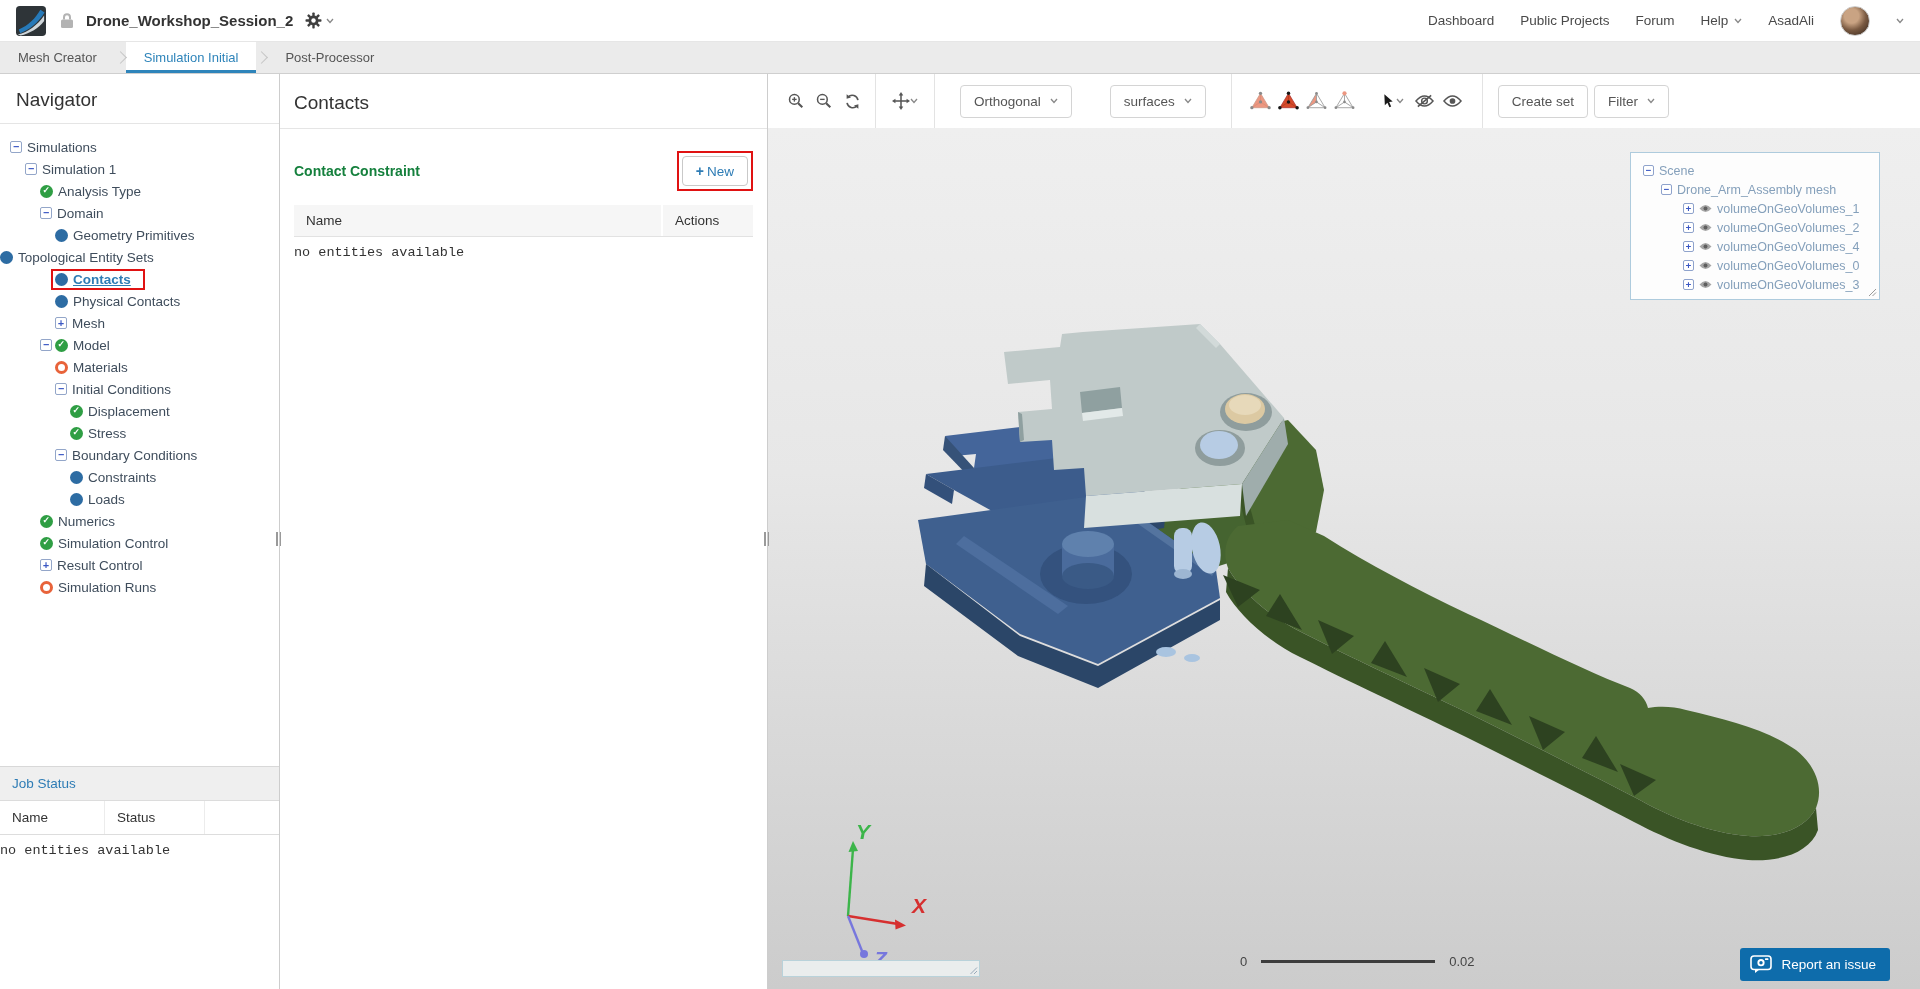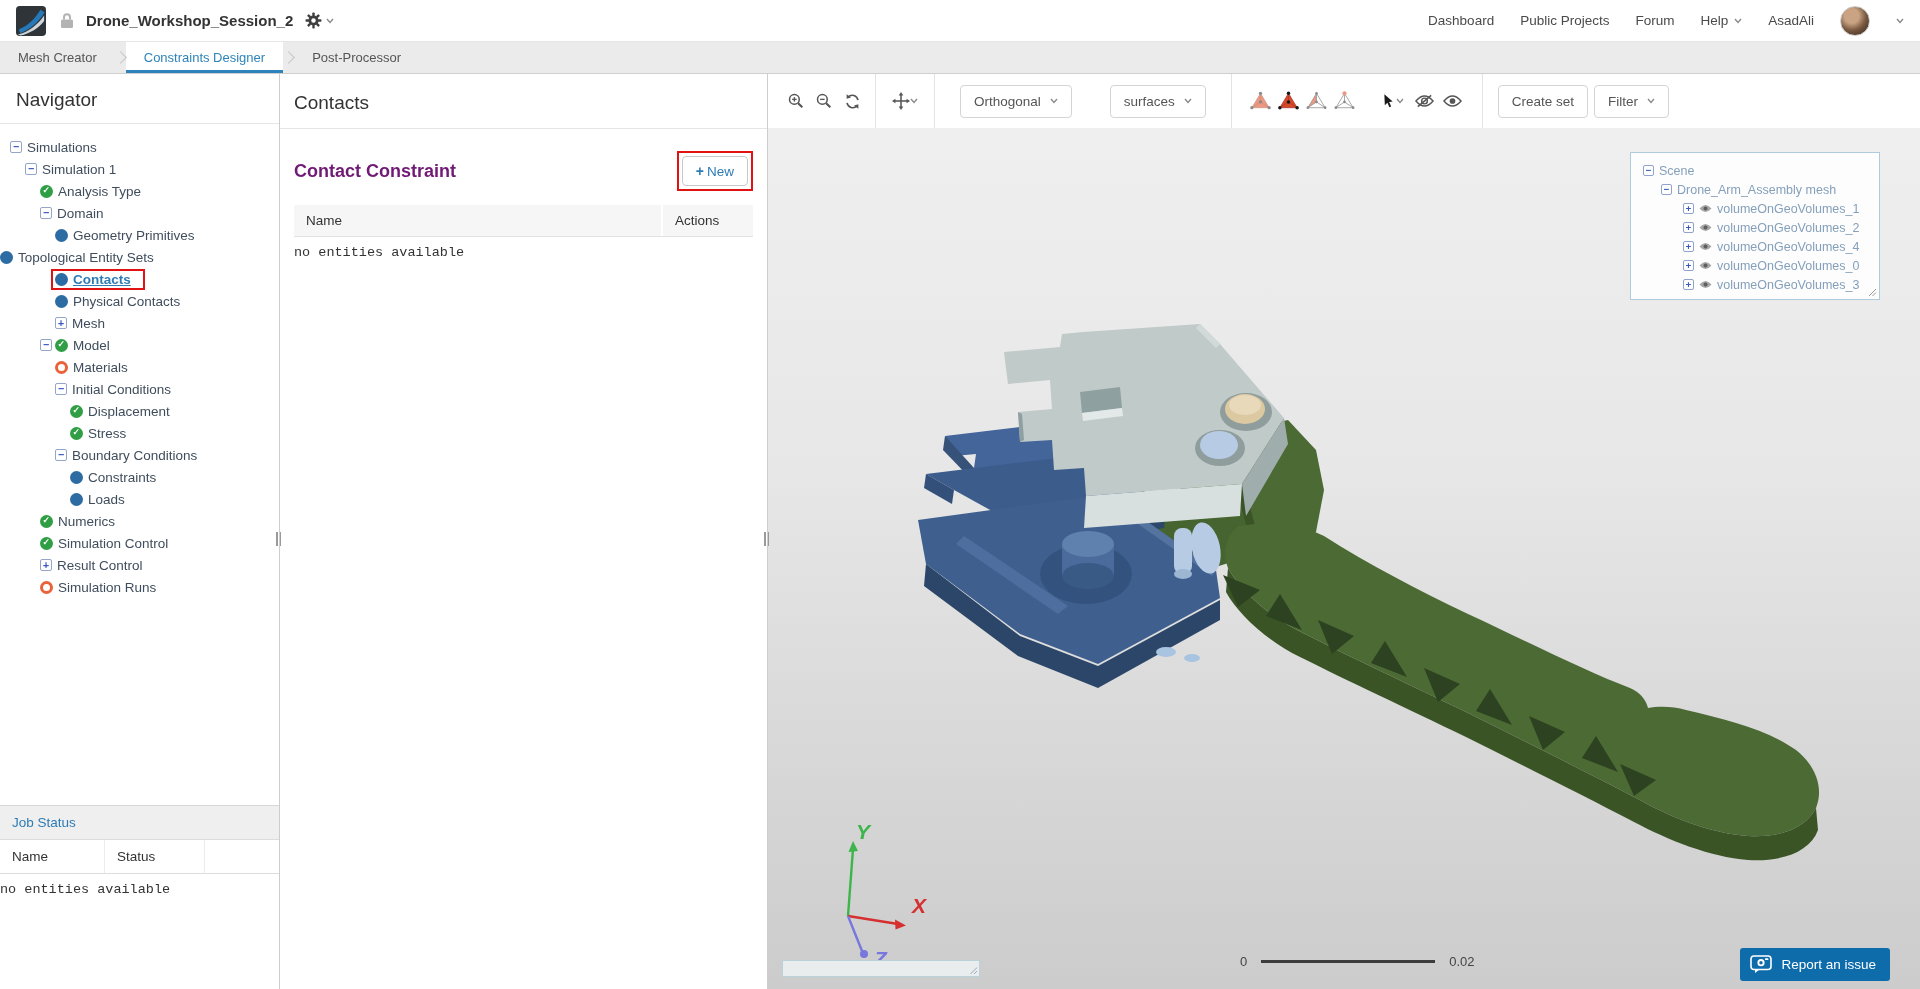--- a/index.html
+++ b/index.html
@@ -40,32 +40,32 @@
   .check-icon { background:#2f9e44; position:relative; }
   .check-icon::before { content:"✓"; position:absolute; left:2.5px; top:0.5px; font-size:9px; color:#fff; font-weight:bold; }
   .dot-icon { background:#2d6ca3; }
   .pending-icon { background:#fff; border:3px solid #e8633a; }
   .box-icon + .icon { margin-left:3px; }
 
   .resize-grip { position:absolute; right:-3px; top:50%; width:6px; height:14px; display:flex; gap:2px; cursor:col-resize; z-index:5; }
   .resize-grip i { width:1.5px; height:100%; background:#9a9a9a; }
 
   
-  .job-block { height:184px; border-top:1px solid #d8d8d8; display:flex; flex-direction:column; }
+  .job-block { height:223px; border-top:1px solid #d8d8d8; display:flex; flex-direction:column; }
   .job-head { background:#efefef; color:#2e7cb5; font-size:13.5px; padding:9px 12px; border-bottom:1px solid #dcdcdc; }
   .job-thead { display:flex; height:34px; align-items:center; background:#fff; border-bottom:1px solid #ddd; font-size:13.5px; color:#333; }
   .job-thead .c1 { width:105px; padding-left:12px; border-right:1px solid #ececec; height:100%; display:flex; align-items:center; }
   .job-thead .c2 { width:100px; padding-left:12px; border-right:1px solid #ececec; height:100%; display:flex; align-items:center; }
   .empty-note { text-align:left; font-size:13.5px; color:#333; padding:8px 0;font-family:Liberation Mono, monospace; }
 
   
   .mid-panel { width:488px; background:#fff; border-right:1px solid #cdcdcd; position:relative; }
   .mid-title { font-size:19px; color:#333; padding:18px 14px 14px; border-bottom:1px solid #e5e5e5; }
   .section-row { display:flex; justify-content:space-between; align-items:center; padding:22px 14px 12px; }
-  .section-title { font-size:18px; font-weight:bold; color:#701a75; }
+  .section-title { font-size:14px; font-weight:bold; color:#15803d; }
   .new-hl { border:2px solid #e01212; padding:3px; }
   .btn-new { background:#fff; border:1px solid #c9c9c9; border-radius:4px; color:#2e7cb5; font-size:13.5px;
              padding:6px 13px; cursor:pointer; display:flex; align-items:center; gap:3px; font-family:inherit; }
   .btn-new b { font-size:14px; }
   .ctable { margin:2px 14px 0; }
   .ctable-head { display:flex; height:32px; background:#f6f6f6; border-bottom:1px solid #e2e2e2; align-items:center; font-size:13.5px; color:#333; }
   .ctable-head .cn { flex:1; padding-left:12px; }
   .ctable-head .ca { width:92px; padding-left:12px; border-left:2px solid #fff; height:100%; display:flex; align-items:center; }
 
   
@@ -154,21 +154,21 @@
     <span class="avatar"></span>
     <svg class="chev" viewBox="0 0 8 6">
         <path d="M1 1 L4 4.5 L7 1" fill="none" stroke="#888" stroke-width="1.3"></path>
       </svg>
   </div>
 </div>
 
 <div class="tabbar">
   <div class="tab">Mesh Creator</div>
   <span class="tab-sep"></span>
-  <div class="tab active">Constraints Designer</div>
+  <div class="tab active">Simulation Initial</div>
   <span class="tab-sep"></span>
   <div class="tab">Post-Processor</div>
 </div>
 
 <div class="main">
 
   <div class="left-panel">
     <div class="panel-title">Navigator</div>
     <div class="nav-tree">
         <div class="tree-item" style="padding-left: 10px;">

